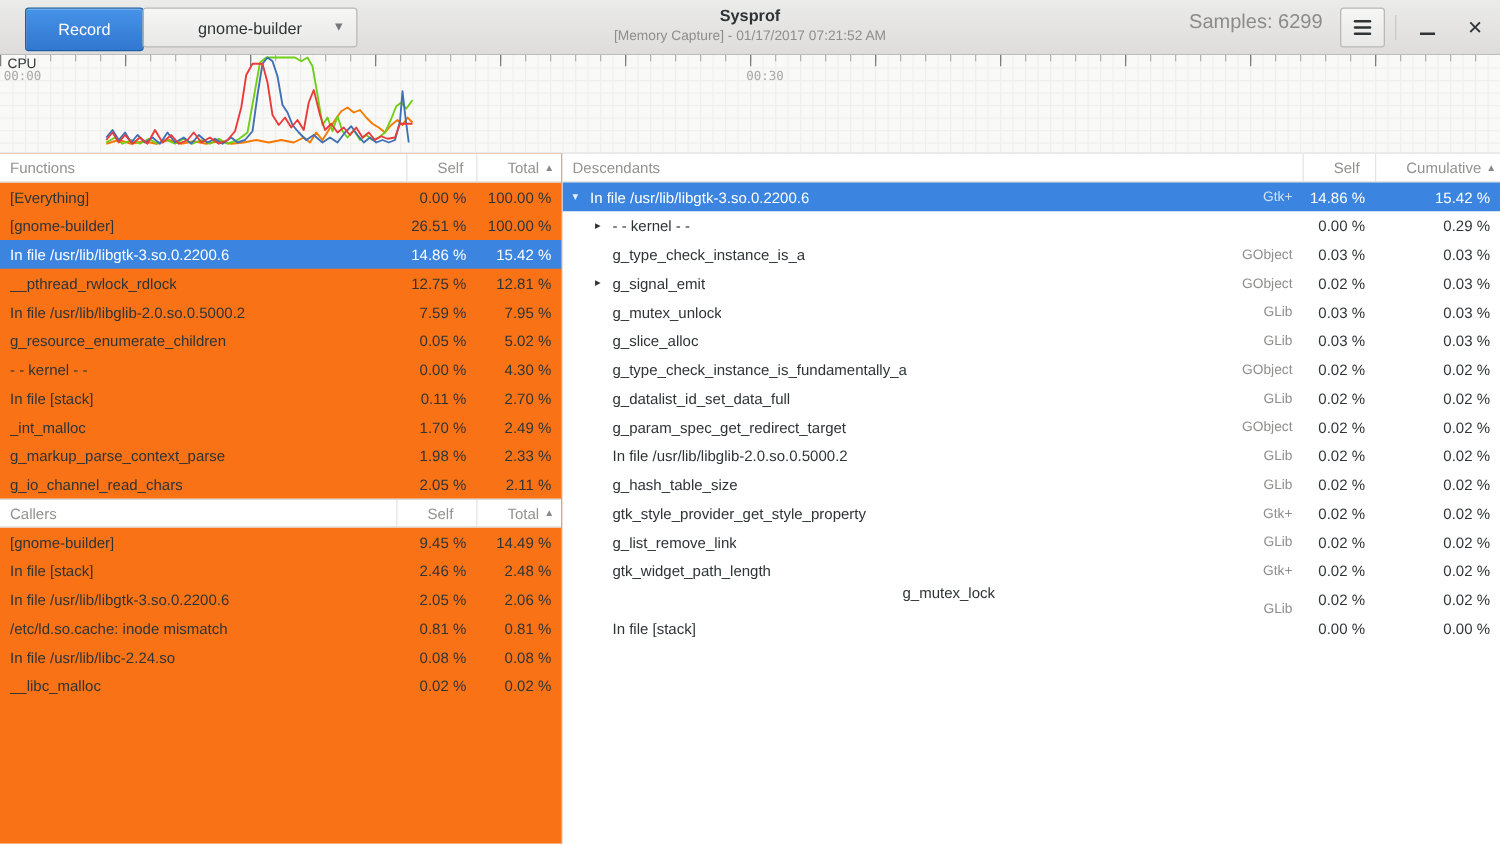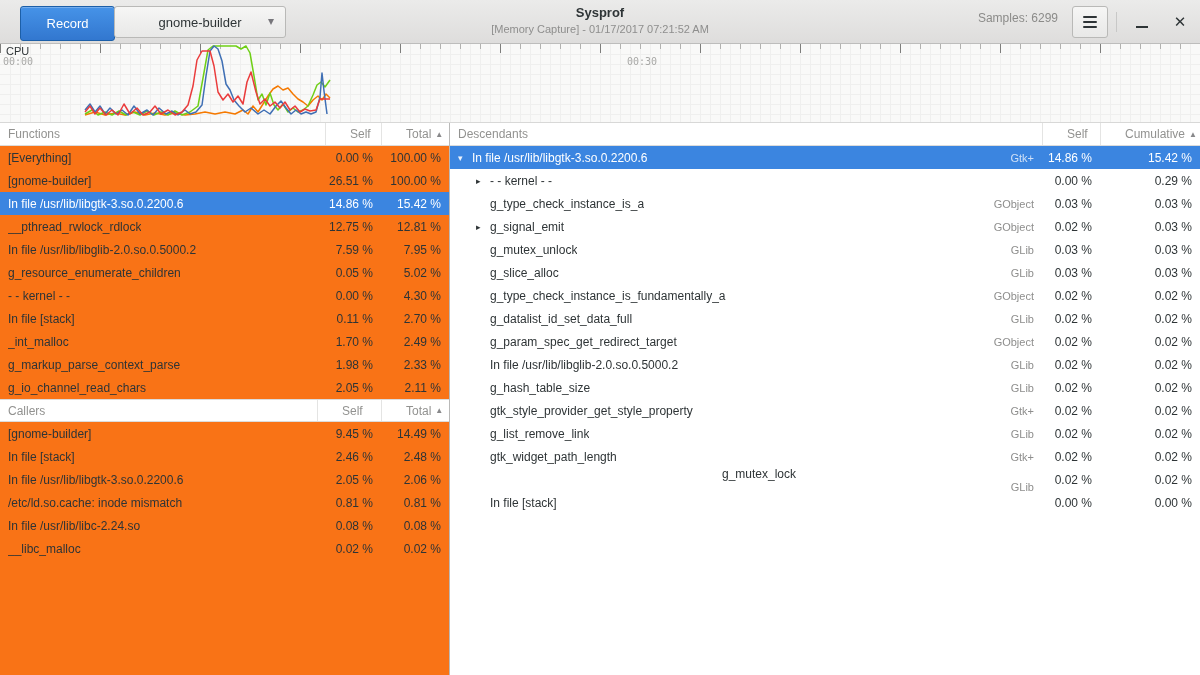--- a/index.html
+++ b/index.html
@@ -15,21 +15,21 @@
     color:#fff; font-size:13px; display:flex; align-items:center; justify-content:center;
     box-shadow:inset 0 1px rgba(255,255,255,.25); cursor:pointer;margin-left:12px; }
   .app-selector { position:absolute; left:114px; top:6px; width:172px; height:32px;
     background:linear-gradient(#f6f6f5,#e8e8e7); border:1px solid #b9b9b7; border-radius:3px;
     color:#2e3436; font-size:13px; display:flex; align-items:center; justify-content:center; cursor:pointer; }
   .app-selector .caret { position:absolute; right:11px; top:7px; color:#77767b; font-size:12px; }
   .titlebox { position:absolute; left:320px; right:320px; top:5px; text-align:center; }
   .title { font-weight:bold; font-size:13px; color:#2e3436; }
   .subtitle { font-size:11px; color:#8e8e8d; margin-top:3px; }
   .samples { position:absolute; right:142px; top:0; height:36px; display:flex; align-items:center;
-    color:#8b8b89; font-size:12px; }
+    color:#8b8b89; font-size:16px; }
   .menu-btn { position:absolute; right:92px; top:6px; width:36px; height:32px;
     background:linear-gradient(#f6f6f5,#e8e8e7); border:1px solid #b9b9b7; border-radius:3px;
     display:flex; flex-direction:column; gap:3px; align-items:center; justify-content:center; cursor:pointer; }
   .menu-bar { width:14px; height:2px; background:#2e3436; border-radius:1px; }
   .winsep { position:absolute; right:83px; top:12px; width:1px; height:20px; background:#c8c8c7; }
   .min-btn { position:absolute; right:42px; top:6px; width:32px; height:32px;
     display:flex; align-items:center; justify-content:center; cursor:pointer; }
   .min-glyph { width:12px; height:2px; background:#2e3436; transform:translateY(5px); }
   .close-btn { position:absolute; right:4px; top:6px; width:32px; height:32px;
     display:flex; align-items:center; justify-content:center; font-size:15px; color:#2e3436; cursor:pointer; }
@@ -297,21 +297,21 @@
         <line x1="900.5" y1="0" x2="900.5" y2="9" stroke="#7e7e7c" stroke-width="1"></line>
         <line x1="1000.5" y1="0" x2="1000.5" y2="9" stroke="#7e7e7c" stroke-width="1"></line>
         <line x1="1100.5" y1="0" x2="1100.5" y2="9" stroke="#7e7e7c" stroke-width="1"></line>
         <polyline points="85,71 95,68 105,71 115,69 125,71 135,68 145,71 155,69 165,71 175,69 185,71 195,70 205,68 215,70 225,68 235,70 243,66 248,70 253,62 258,68 263,60 268,52 273,45 278,42 283,46 288,44 293,50 298,55 303,58 308,62 313,56 318,52 322,56 326,50 330,54" fill="none" stroke="#f57900" stroke-width="1.5" stroke-linejoin="round"></polyline>
         <polyline points="85,70 92,66 98,71 105,68 112,71 119,67 126,71 133,68 140,71 147,67 154,71 161,68 168,71 175,67 182,71 190,68 198,62 203,34 208,6 213,2 220,2 228,2 236,2 241,5 246,2 250,9 254,32 258,56 262,50 266,61 270,49 274,61 278,66 283,60 288,68 293,64 298,68 303,66 308,62 313,51 317,41 321,38 325,43 330,36" fill="none" stroke="#6fcf16" stroke-width="1.5" stroke-linejoin="round"></polyline>
         <polyline points="85,66 90,60 95,68 100,62 105,70 110,64 116,70 122,66 128,71 134,62 140,70 147,66 153,71 159,64 166,70 172,67 178,71 185,66 190,70 196,68 202,61 206,32 210,7 214,2 218,5 222,17 226,40 230,46 234,56 239,62 245,68 251,64 258,70 264,66 270,70 276,62 281,57 286,64 291,70 296,66 301,70 306,68 311,70 316,68 320,53 322,29 324,47 327,70" fill="none" stroke="#3f6fb4" stroke-width="1.5" stroke-linejoin="round"></polyline>
         <polyline points="85,68 90,62 95,70 100,64 106,71 112,66 118,71 124,60 130,70 137,64 143,71 150,68 155,62 161,70 168,66 175,71 182,68 188,61 193,42 197,16 202,7 210,7 214,22 218,48 223,56 228,50 233,58 238,52 243,60 247,38 251,28 256,48 260,60 265,55 270,62 275,58 280,64 285,58 290,66 295,62 300,68 305,65 310,67 316,66 320,55 330,55" fill="none" stroke="#ea3b3b" stroke-width="1.5" stroke-linejoin="round"></polyline>
       </svg>
     <div class="cpu-label">CPU</div>
     <div class="tlabel" id="t0" style="left: 3px;">00:00</div>
-    <div class="tlabel" id="t30" style="left: 627px;">00:30</div>
+    <div class="tlabel" id="t30" style="left: 597px;">00:30</div>
   </div>
 
   <div class="content">
 
     <div class="left-panel">
       <div class="thead">
         <div class="th grow">Functions</div>
         <div class="th sep w-self">Self</div>
         <div class="th sep w-total">
           <span>Total</span>

